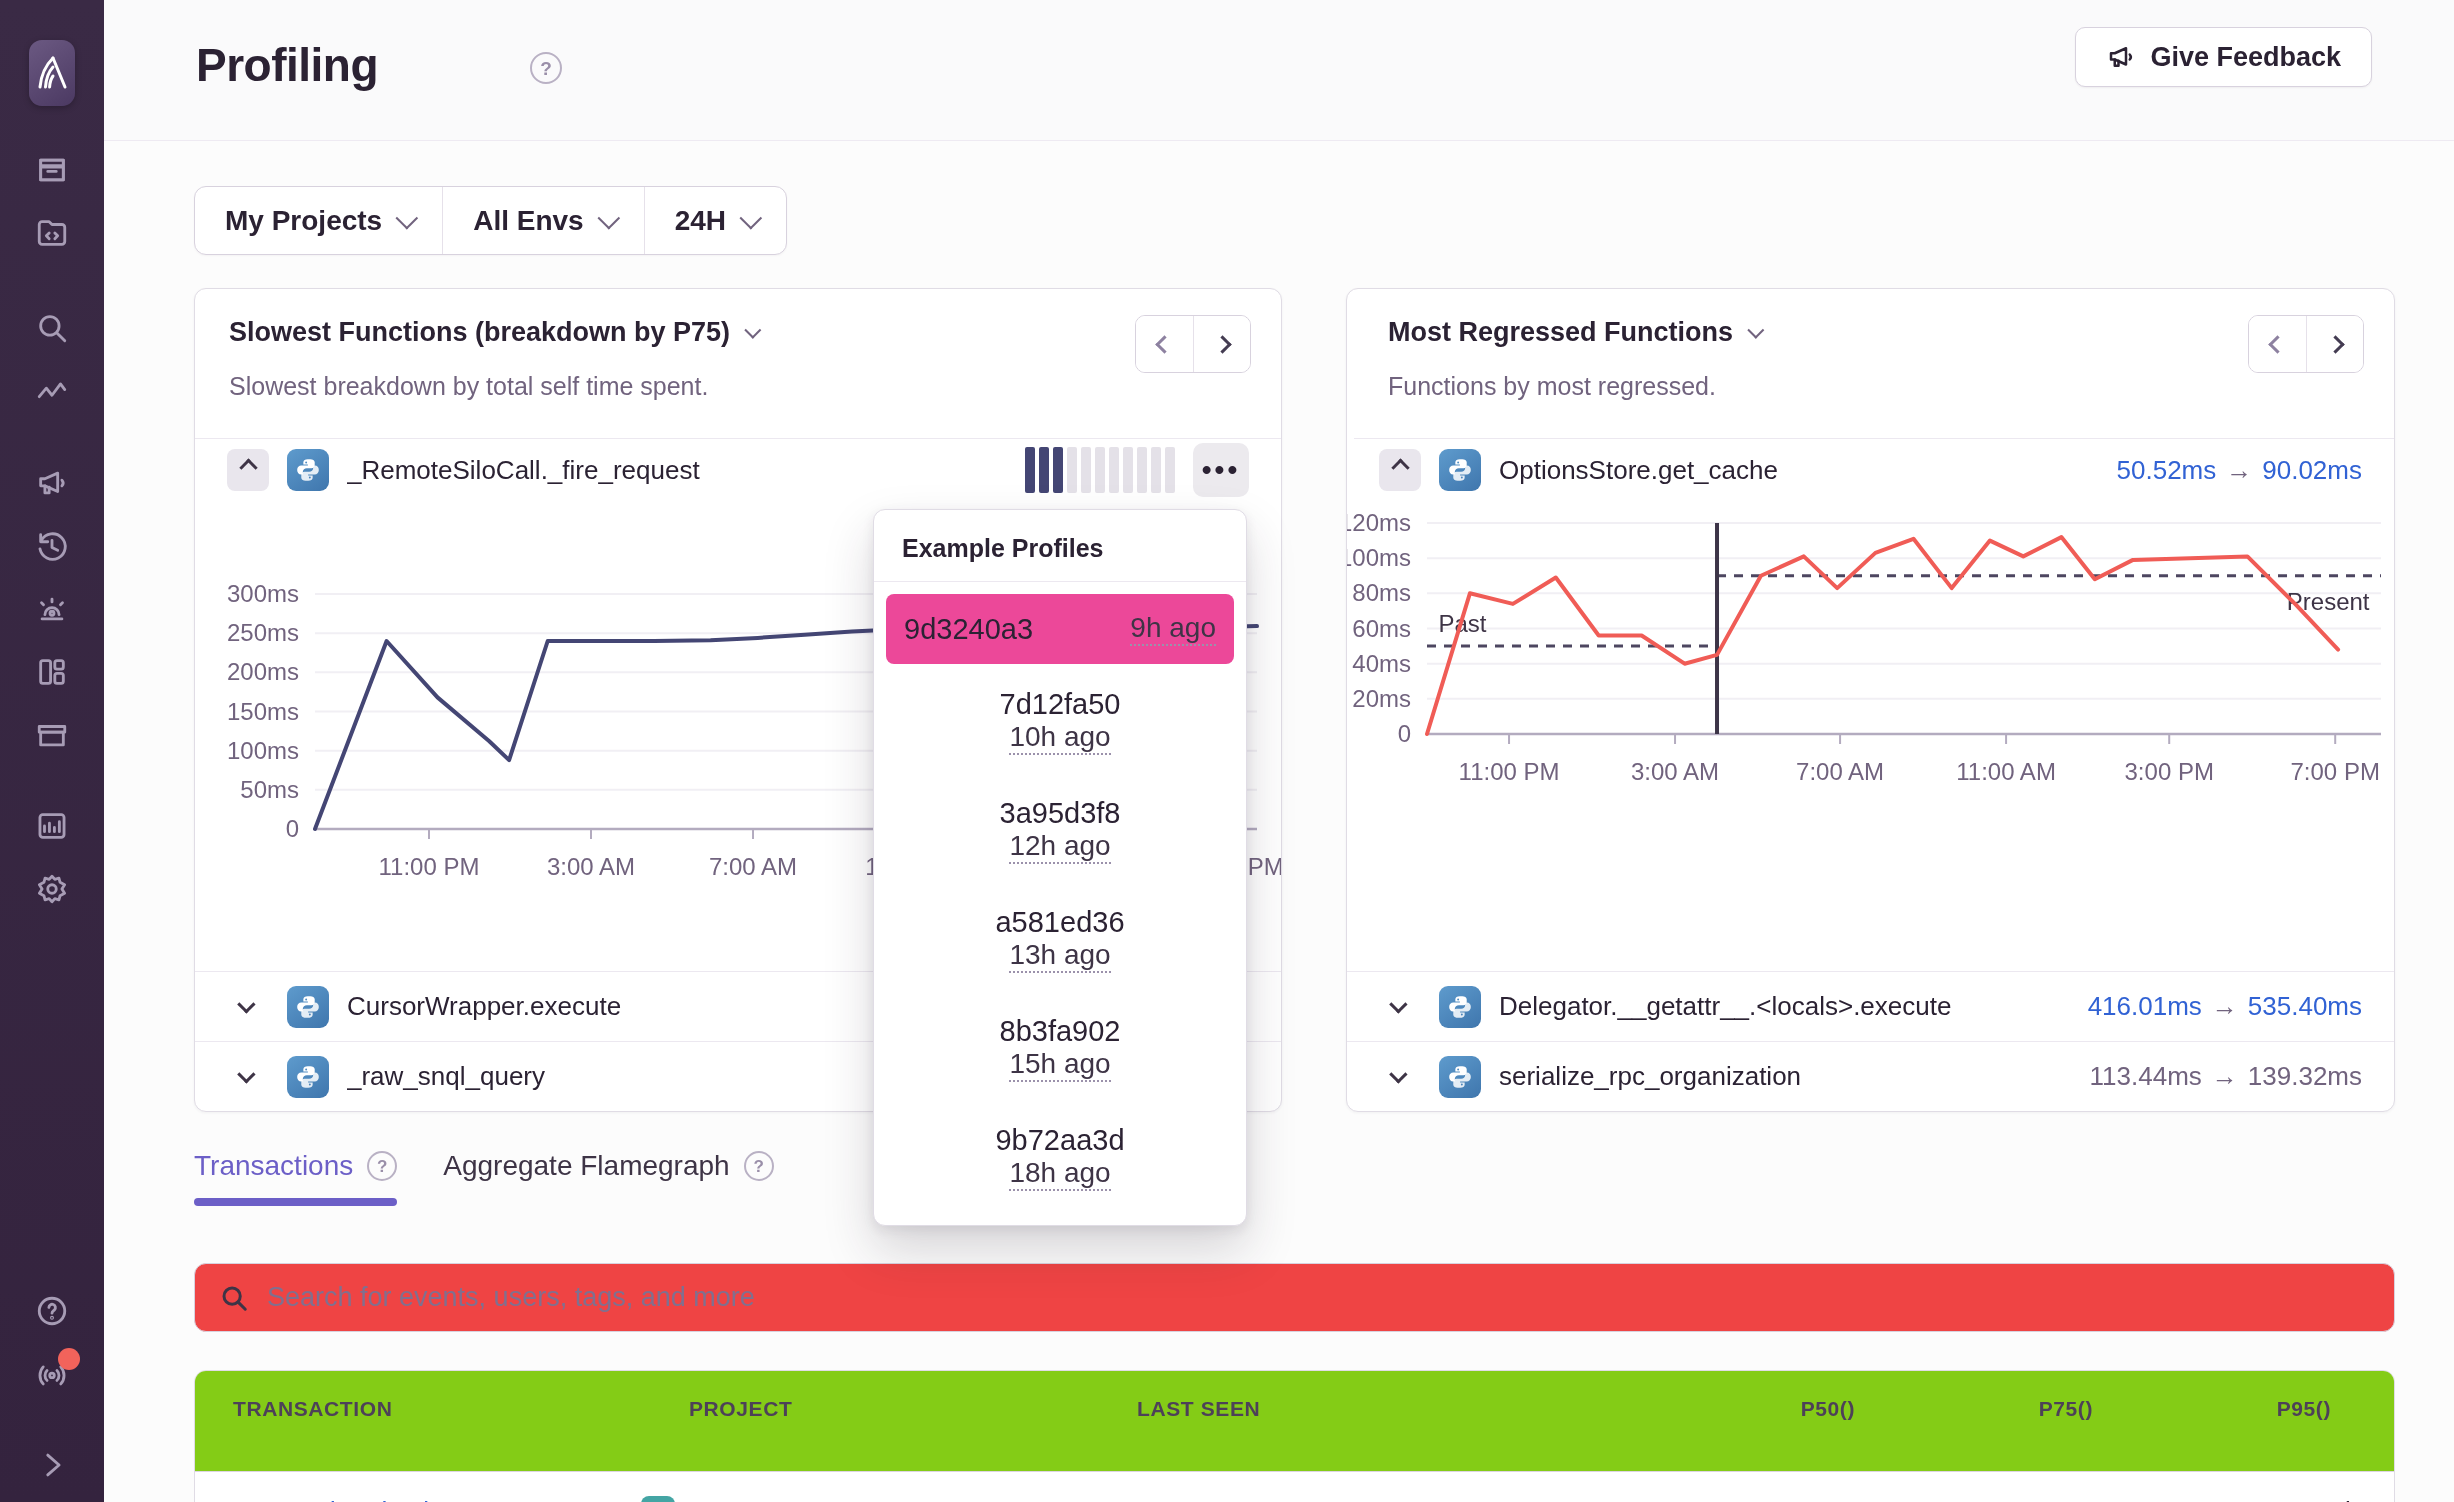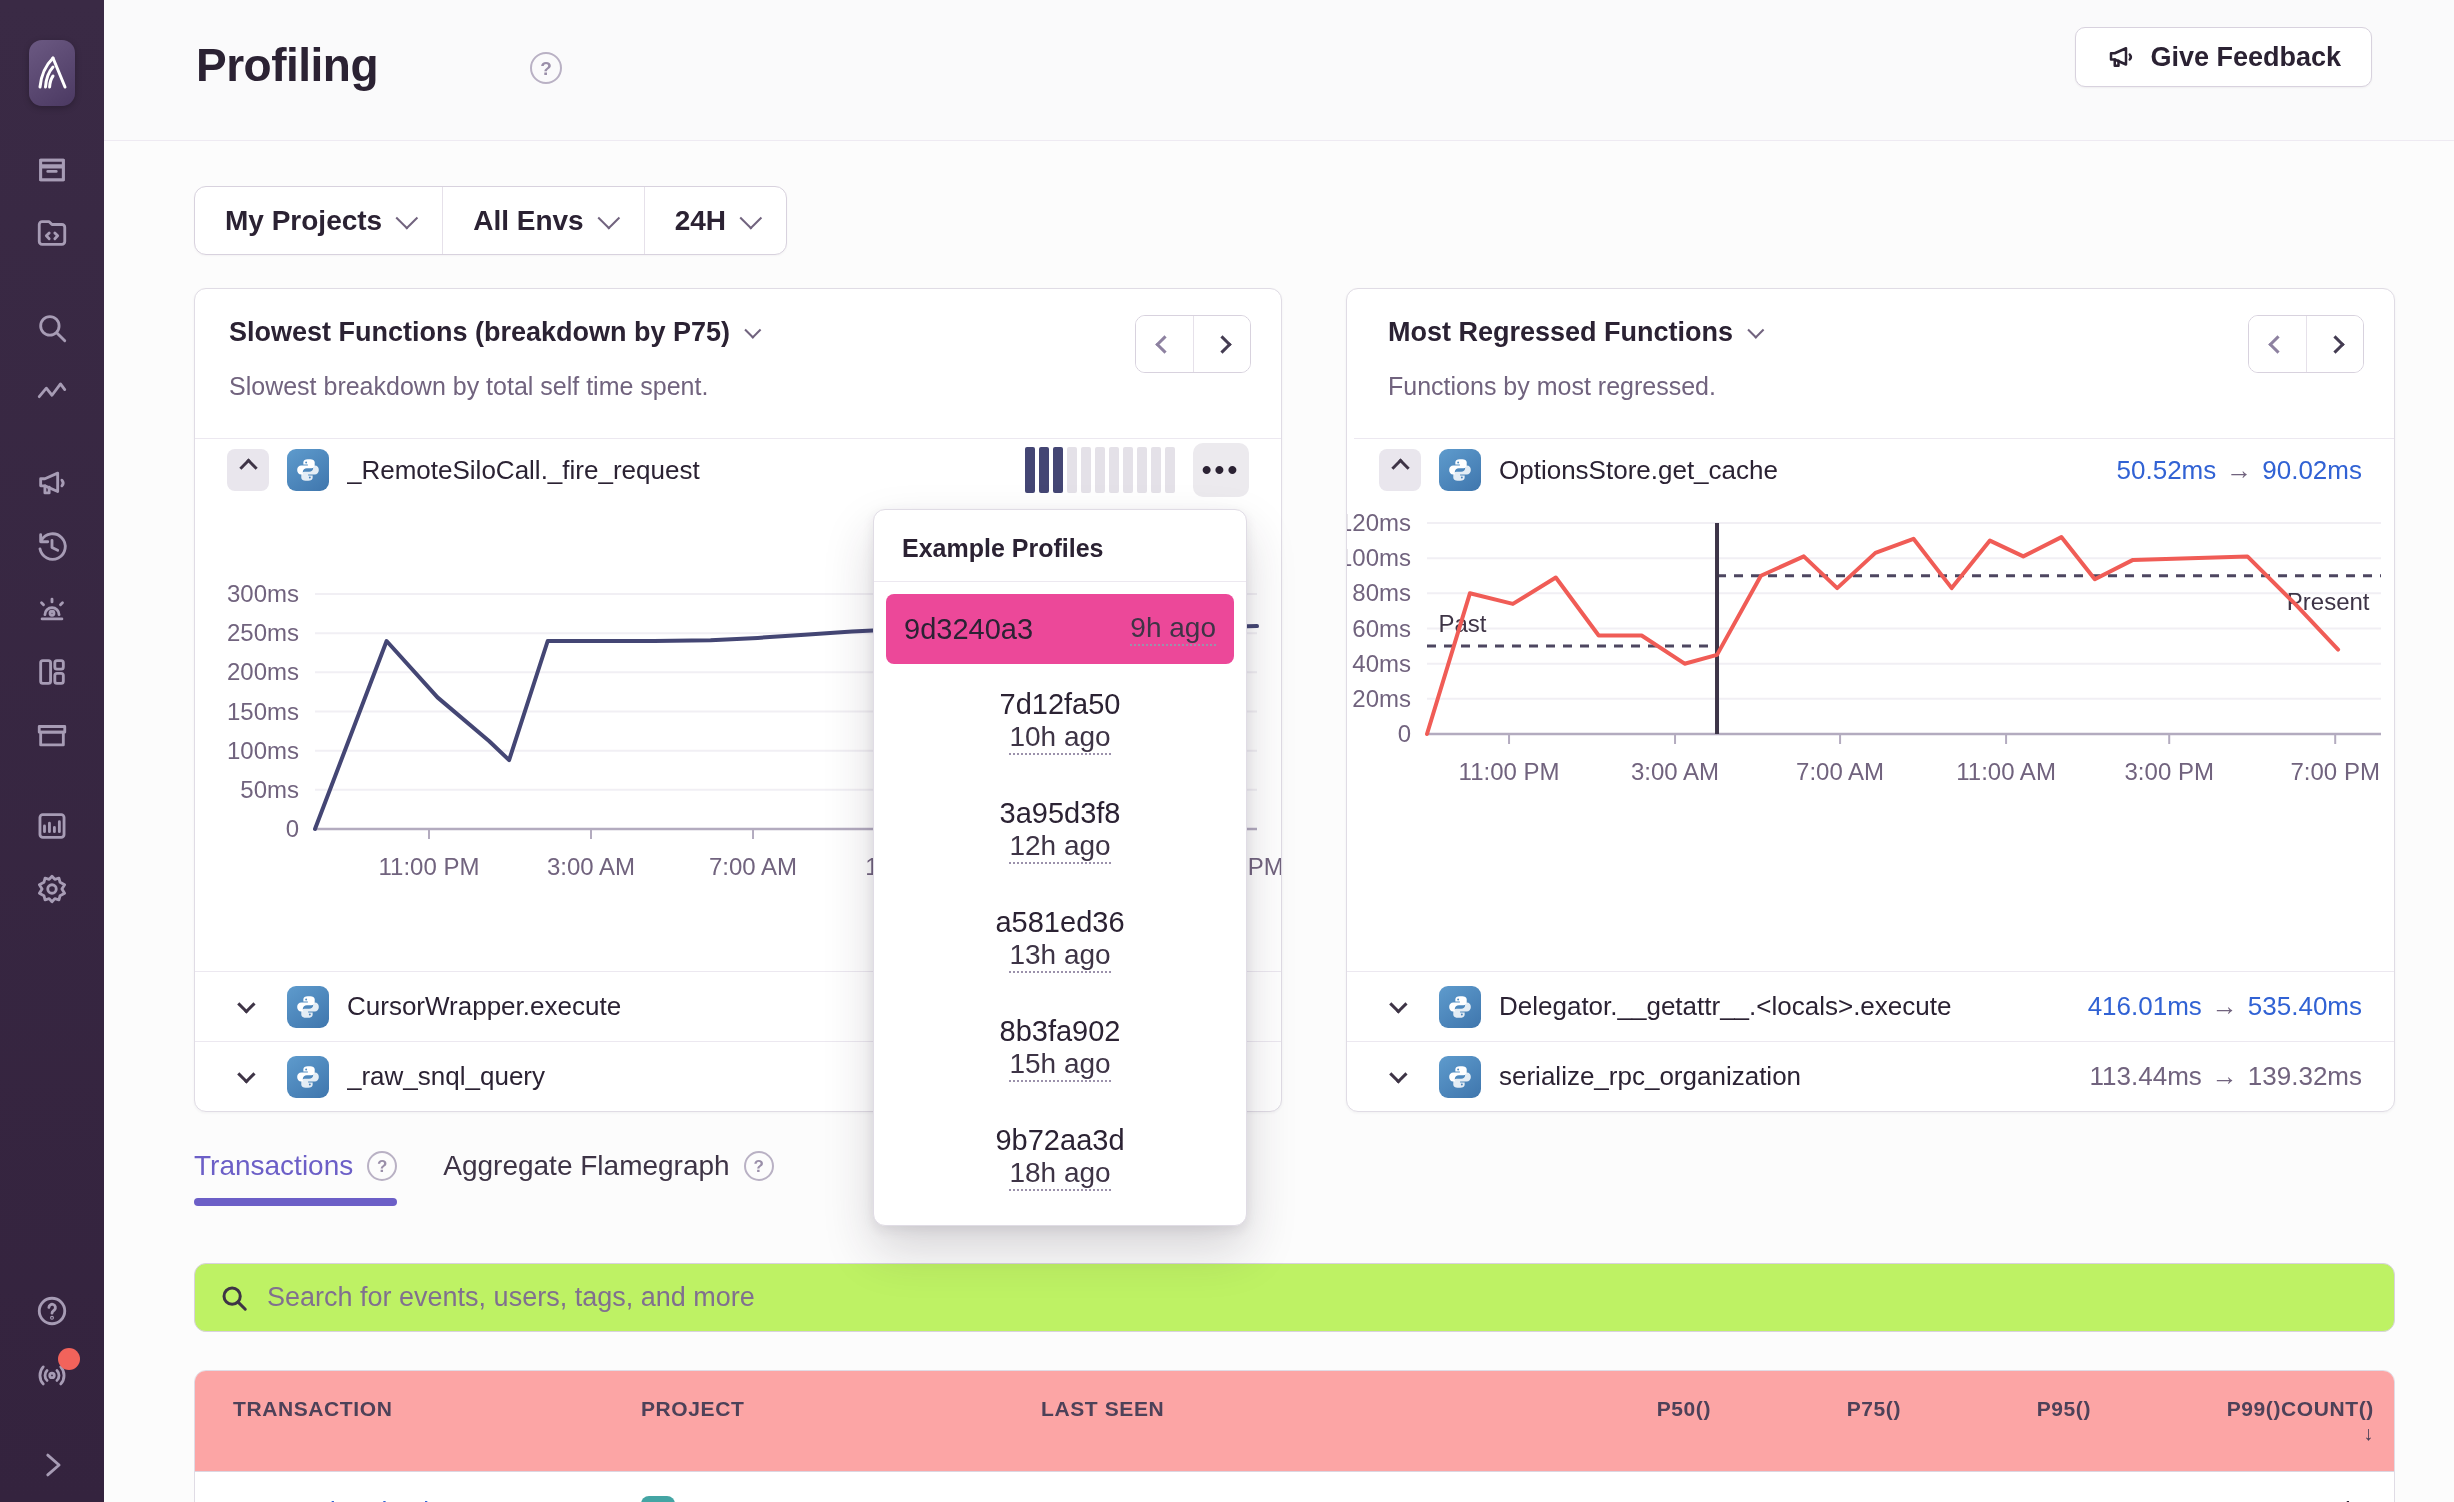--- a/index.html
+++ b/index.html
@@ -104,30 +104,30 @@
   .dd-item + .dd-item { margin-top:6px;flex-direction:column; }
   
   .tabs { position:absolute; left:90px; top:1150px; display:flex; gap:46px; }
   .tab { display:flex; align-items:center; gap:14px; font-size:28px; padding-bottom:24px; position:relative; cursor:pointer; color:#3e3446; }
   .tab.active { color:#6C5FC7; }
   .tab.active::after { content:""; position:absolute; left:0; right:0; bottom:0; height:8px; border-radius:4px; background:#6C5FC7; }
   .tab .help-circle { width:30px; height:30px; line-height:27px; font-size:17px; }
   
   .search-bar {
     position:absolute; left:90px; top:1263px; width:2201px; height:69px;
-    background:#bef264; border:1px solid #d8d2de; border-radius:12px;
+    background:#ef4444; border:1px solid #d8d2de; border-radius:12px;
     display:flex; align-items:center; padding:0 24px; gap:18px;
   }
   .search-bar svg { width:30px; height:30px; stroke:#3e3446; fill:none; stroke-width:2.4; stroke-linecap:round; }
   .search-bar input { border:none; outline:none; flex:1; font-size:27px; font-family:inherit; color:#2b2233; background:transparent; }
   .search-bar input::placeholder { color:#80708f; }
   
   .tx-table { position:absolute; left:90px; top:1370px; width:2201px; border:1px solid #e0dce5; border-radius:12px 12px 0 0; overflow:hidden; background:#fff; }
   .t-grid { display:grid; grid-template-columns:446px 400px 480px 190px 190px 190px 190px 1fr; }
-  .t-head { background:#fca5a5; border-bottom:1px solid #dcd6e1; }
+  .t-head { background:#84cc16; border-bottom:1px solid #dcd6e1;gap:48px; }
   .t-head > div { padding:26px 0; font-size:21px; font-weight:700; letter-spacing:.6px; color:#4d4158; }
   .t-head > div:first-child, .t-row > div:first-child { padding-left:38px; }
   .num { text-align:right; }
   .t-head .num:last-child, .t-row .num:last-child { padding-right:36px; }
   .t-row > div { padding-top:24px; font-size:26px; height:100px; }
   .t-link { color:#3162d4; cursor:pointer; }
   .proj-cell { display:flex; gap:14px; align-items:flex-start; }
   .proj-icon { width:34px; height:34px; border-radius:8px; background:#44a5a4; display:flex; align-items:center; justify-content:center; flex:none; }
   .sort-arrow { font-size:20px; color:#4d4158; }
   svg text { font-family:"Liberation Sans", sans-serif; }

